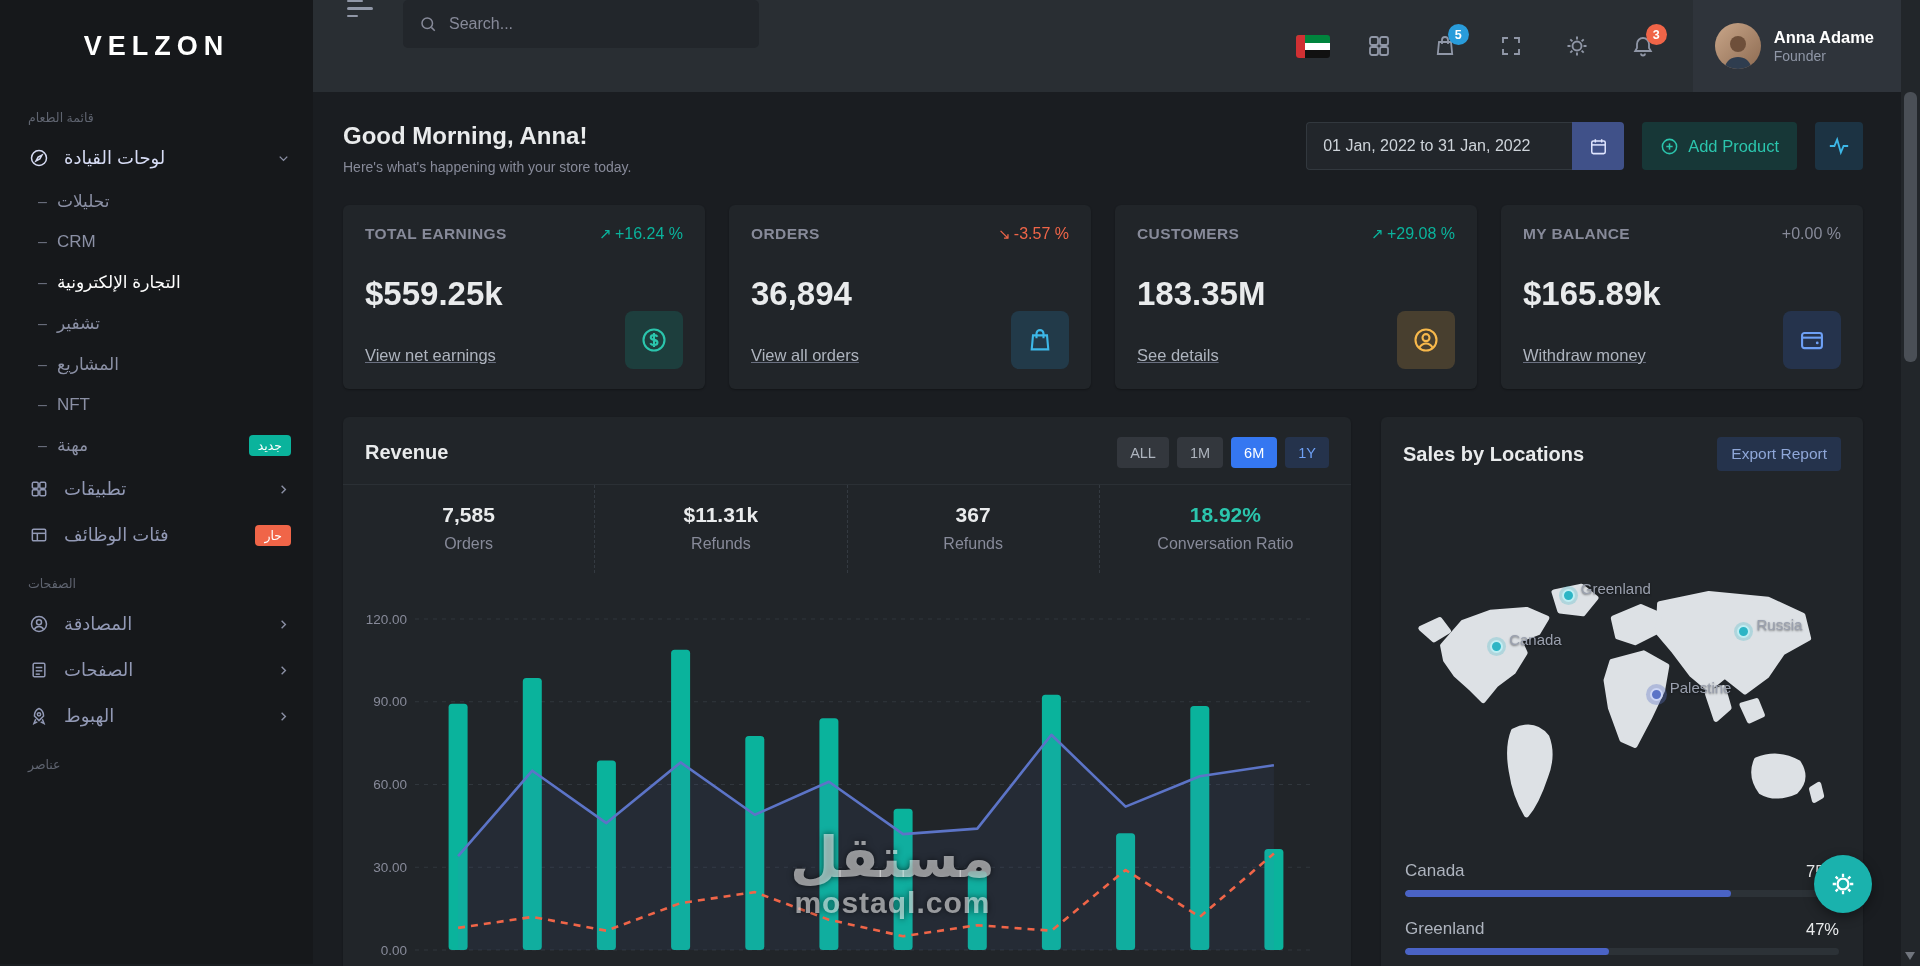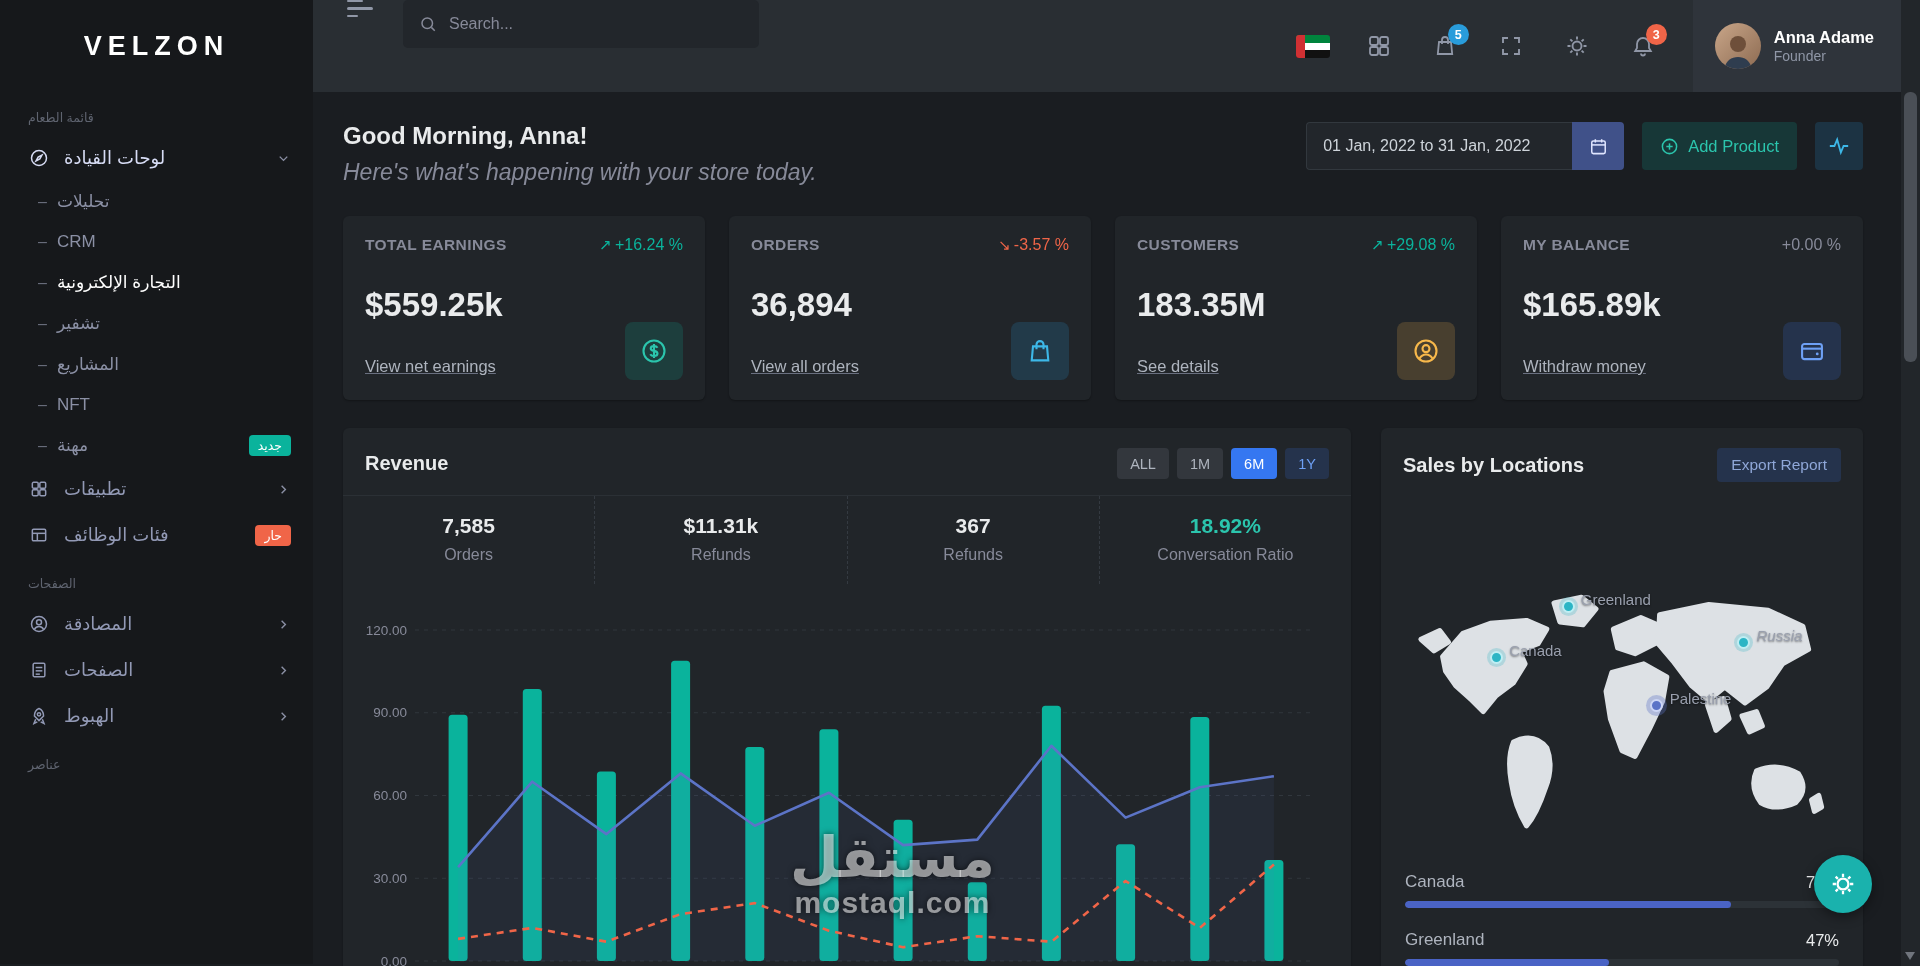--- a/index.html
+++ b/index.html
@@ -52,21 +52,21 @@
   .user-chip{height:92px;background:#2f343b;display:flex;align-items:center;padding:0 34px 0 22px;gap:13px;margin-left:10px;cursor:pointer;}
   .avatar{width:46px;height:46px;border-radius:50%;background:linear-gradient(135deg,#c9a689,#8d6b52);display:flex;align-items:flex-end;justify-content:center;overflow:hidden;}
   .user-meta{display:flex;flex-direction:column;line-height:1.25;}
   .user-name{color:#fff;font-size:16.5px;font-weight:700;}
   .user-role{color:#9097a7;font-size:14px;}
 
   
   .main{position:absolute;left:313px;top:92px;right:19px;bottom:0;padding:30px 0 0 30px;}
   .greet-row{display:flex;align-items:flex-start;width:1520px;}
   .greet-title{color:var(--white);font-size:24px;font-weight:700;}
-  .greet-sub{color:var(--muted);font-size:23px;margin-top:9px;font-style:italic;}
+  .greet-sub{color:var(--muted);font-size:14px;margin-top:9px;}
   .greet-controls{margin-left:auto;display:flex;align-items:center;gap:18px;}
   .date-group{display:flex;height:48px;}
   .date-input{width:266px;height:48px;background:#22262b;border:1px solid #32383e;border-right:none;border-radius:4px 0 0 4px;
               color:var(--text);font-size:16px;padding:8px 16px;font-family:inherit;outline:none;}
   .date-addon{width:52px;background:var(--indigo);border-radius:0 4px 4px 0;display:flex;align-items:center;justify-content:center;color:#dfe5ff;cursor:pointer;}
   .btn-soft-success{display:flex;align-items:center;gap:9px;height:48px;padding:0 18px;border:none;border-radius:4px;cursor:pointer;
                     background:rgba(10,179,156,.18);color:#2bc5ad;font-size:16.5px;font-family:inherit;}
   .btn-soft-info{width:48px;height:48px;border:none;border-radius:4px;cursor:pointer;background:rgba(41,156,219,.18);color:#3db8e8;
                  display:flex;align-items:center;justify-content:center;}
 
@@ -552,21 +552,21 @@
               <path d="M486 268 Q516 256 544 272 Q558 294 540 312 Q512 324 492 312 Q476 290 486 268 Z"></path>
 
               <path d="M562 308 L572 302 L576 318 L566 324 Z"></path>
             </g>
           </svg>
           <span class="m-dot" style="left:36.2%;top:16.5%;"></span>
           <span class="m-label" style="left:40.5%;top:13.5%;">Greenland</span>
           <span class="m-dot" style="left:19.5%;top:33.5%;"></span>
           <span class="m-label" style="left:24%;top:30.5%;">Canada</span>
           <span class="m-dot" style="left:76.5%;top:28.5%;"></span>
-          <span class="m-label" style="left:81%;top:25.5%;font-style:italic;">Russia</span>
+          <span class="m-label" style="left:81%;top:25.5%;">Russia</span>
           <span class="m-dot alt" style="left:56.5%;top:49.5%;"></span>
           <span class="m-label" style="left:61%;top:46.5%;">Palestine</span>
         </div>
 
         <div class="loc-list">
           <div class="loc-row">
             <div class="loc-line">
               <span class="loc-name">Canada</span>
               <span class="loc-val">75%</span>
             </div>

